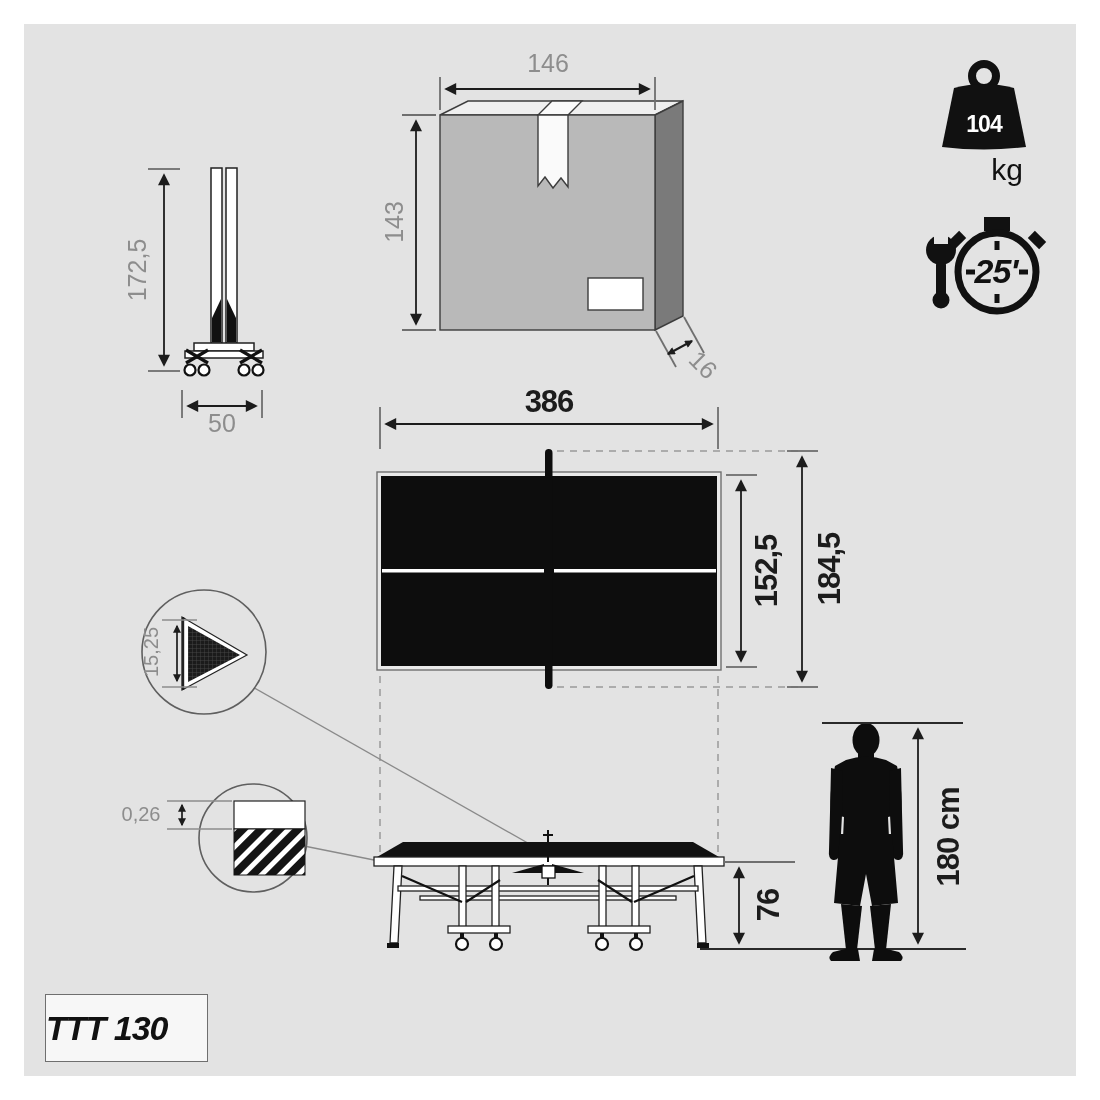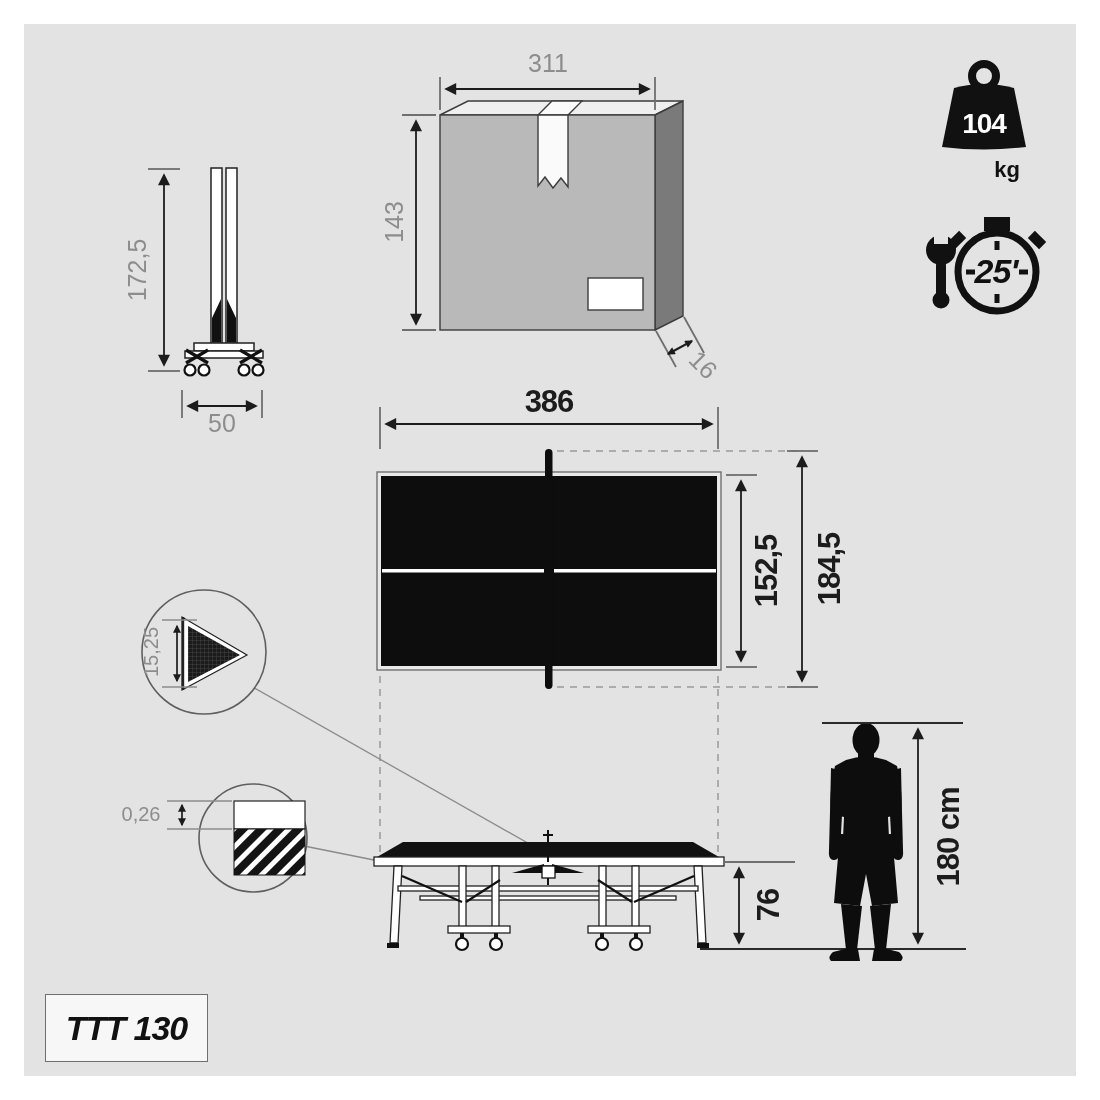--- a/index.html
+++ b/index.html
@@ -6,25 +6,25 @@
   #stage{position:relative;width:1100px;height:1100px;background:#ffffff;overflow:hidden;
          font-family:"Liberation Sans", sans-serif;}
   #canvas{position:absolute;left:24px;top:24px;width:1052px;height:1052px;background:#e3e3e3;}
   svg{position:absolute;left:0;top:0;}
   .lbl{position:absolute;white-space:nowrap;transform:translate(-50%,-50%);line-height:1;}
   .rot{transform:translate(-50%,-50%) rotate(-90deg);}
   .diag{transform:translate(-50%,-50%) rotate(45deg);}
   .dim-dark{color:#1c1c1c;font-weight:700;font-size:31px;letter-spacing:-1px;}
   .dim-gray{color:#8d8d8d;font-weight:400;font-size:25px;}
   .dim-gray-sm{color:#8d8d8d;font-weight:400;font-size:20px;}
-  .wt-val{color:#ffffff;font-weight:700;font-size:28px;letter-spacing:-1px;}
-  .wt-unit{color:#111111;font-weight:700;font-size:22px;}
+  .wt-val{color:#ffffff;font-weight:700;font-size:23px;letter-spacing:-1px;}
+  .wt-unit{color:#111111;font-weight:400;font-size:30px;}
   .time-val{color:#111111;font-weight:700;font-style:italic;font-size:34px;letter-spacing:-1px;}
   .model{position:absolute;left:45px;top:994px;width:161px;height:66px;background:#f7f7f7;
-         border:1.5px solid #6f6f6f;display:flex;align-items:center;justify-content:center;}
+         border:1.5px solid #6f6f6f;display:flex;align-items:center;justify-content:flex-start;}
   .model-text{color:#111;font-weight:700;font-style:italic;font-size:34px;letter-spacing:-1px;}
 </style>
 </head>
 <body>
 
 <div id="stage">
   <div id="canvas"></div>
 
   <svg width="1100" height="1100" viewBox="0 0 1100 1100">
     <defs>
@@ -238,21 +238,21 @@
       <path d="M874 949 L887 949 L899 952 Q905 957 901 961 L872 961 Z"></path>
     </g>
     <g>
       <line x1="822" y1="723" x2="963" y2="723" stroke="#2a2a2a" stroke-width="1.8"></line>
       <line x1="918" y1="729" x2="918" y2="943" stroke="#1c1c1c" stroke-width="1.8" marker-start="url(#ah)" marker-end="url(#ah)"></line>
     </g>
   </svg>
 
   <div class="lbl rot dim-gray" style="left:137px;top:270px;">172,5</div>
   <div class="lbl dim-gray" style="left:222px;top:423px;">50</div>
-  <div class="lbl dim-gray" style="left:548px;top:63px;">311</div>
+  <div class="lbl dim-gray" style="left:548px;top:63px;">146</div>
   <div class="lbl rot dim-gray" style="left:394px;top:222px;">143</div>
   <div class="lbl diag dim-gray" style="left:703px;top:365px;">16</div>
   <div class="lbl wt-val" style="left:984px;top:124px;">104</div>
   <div class="lbl wt-unit" style="left:1007px;top:170px;">kg</div>
   <div class="lbl time-val" style="left:996px;top:271px;">25'</div>
   <div class="lbl dim-dark" style="left:549px;top:401px;">386</div>
   <div class="lbl rot dim-dark" style="left:766px;top:571px;">152,5</div>
   <div class="lbl rot dim-dark" style="left:829px;top:569px;">184,5</div>
   <div class="lbl rot dim-gray-sm" style="left:151px;top:652px;">15,25</div>
   <div class="lbl dim-gray-sm" style="left:141px;top:814px;">0,26</div>

